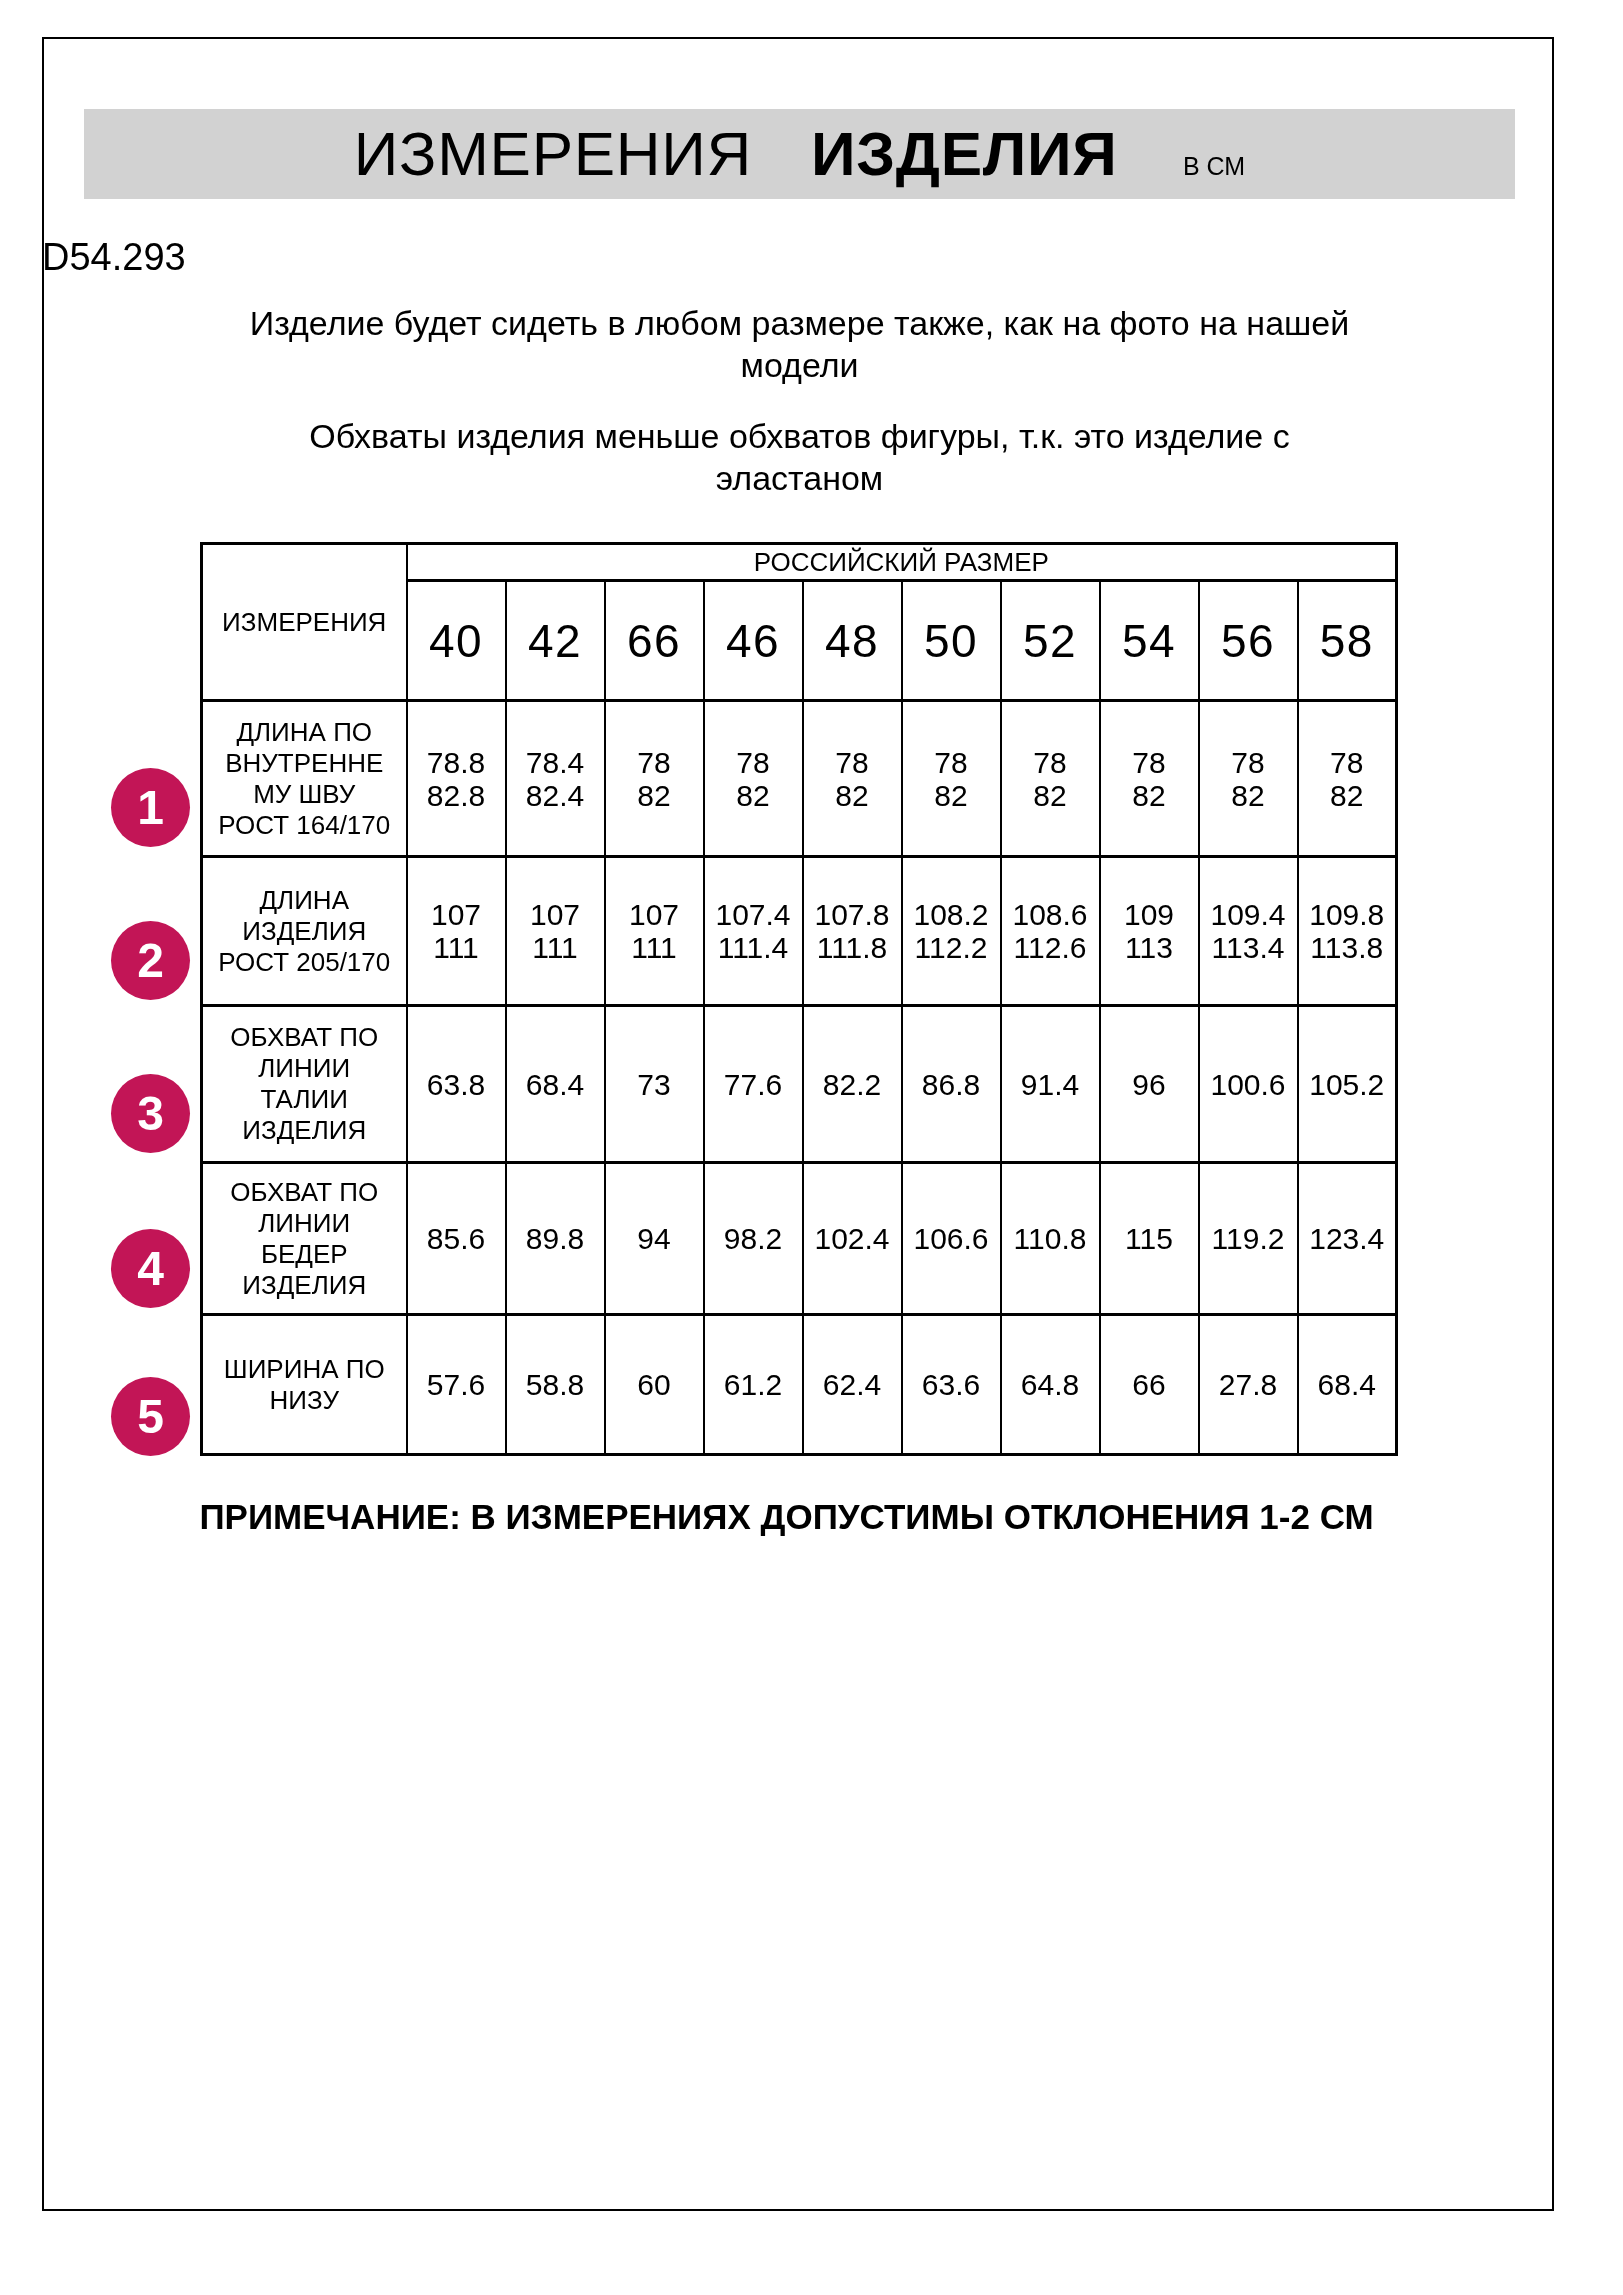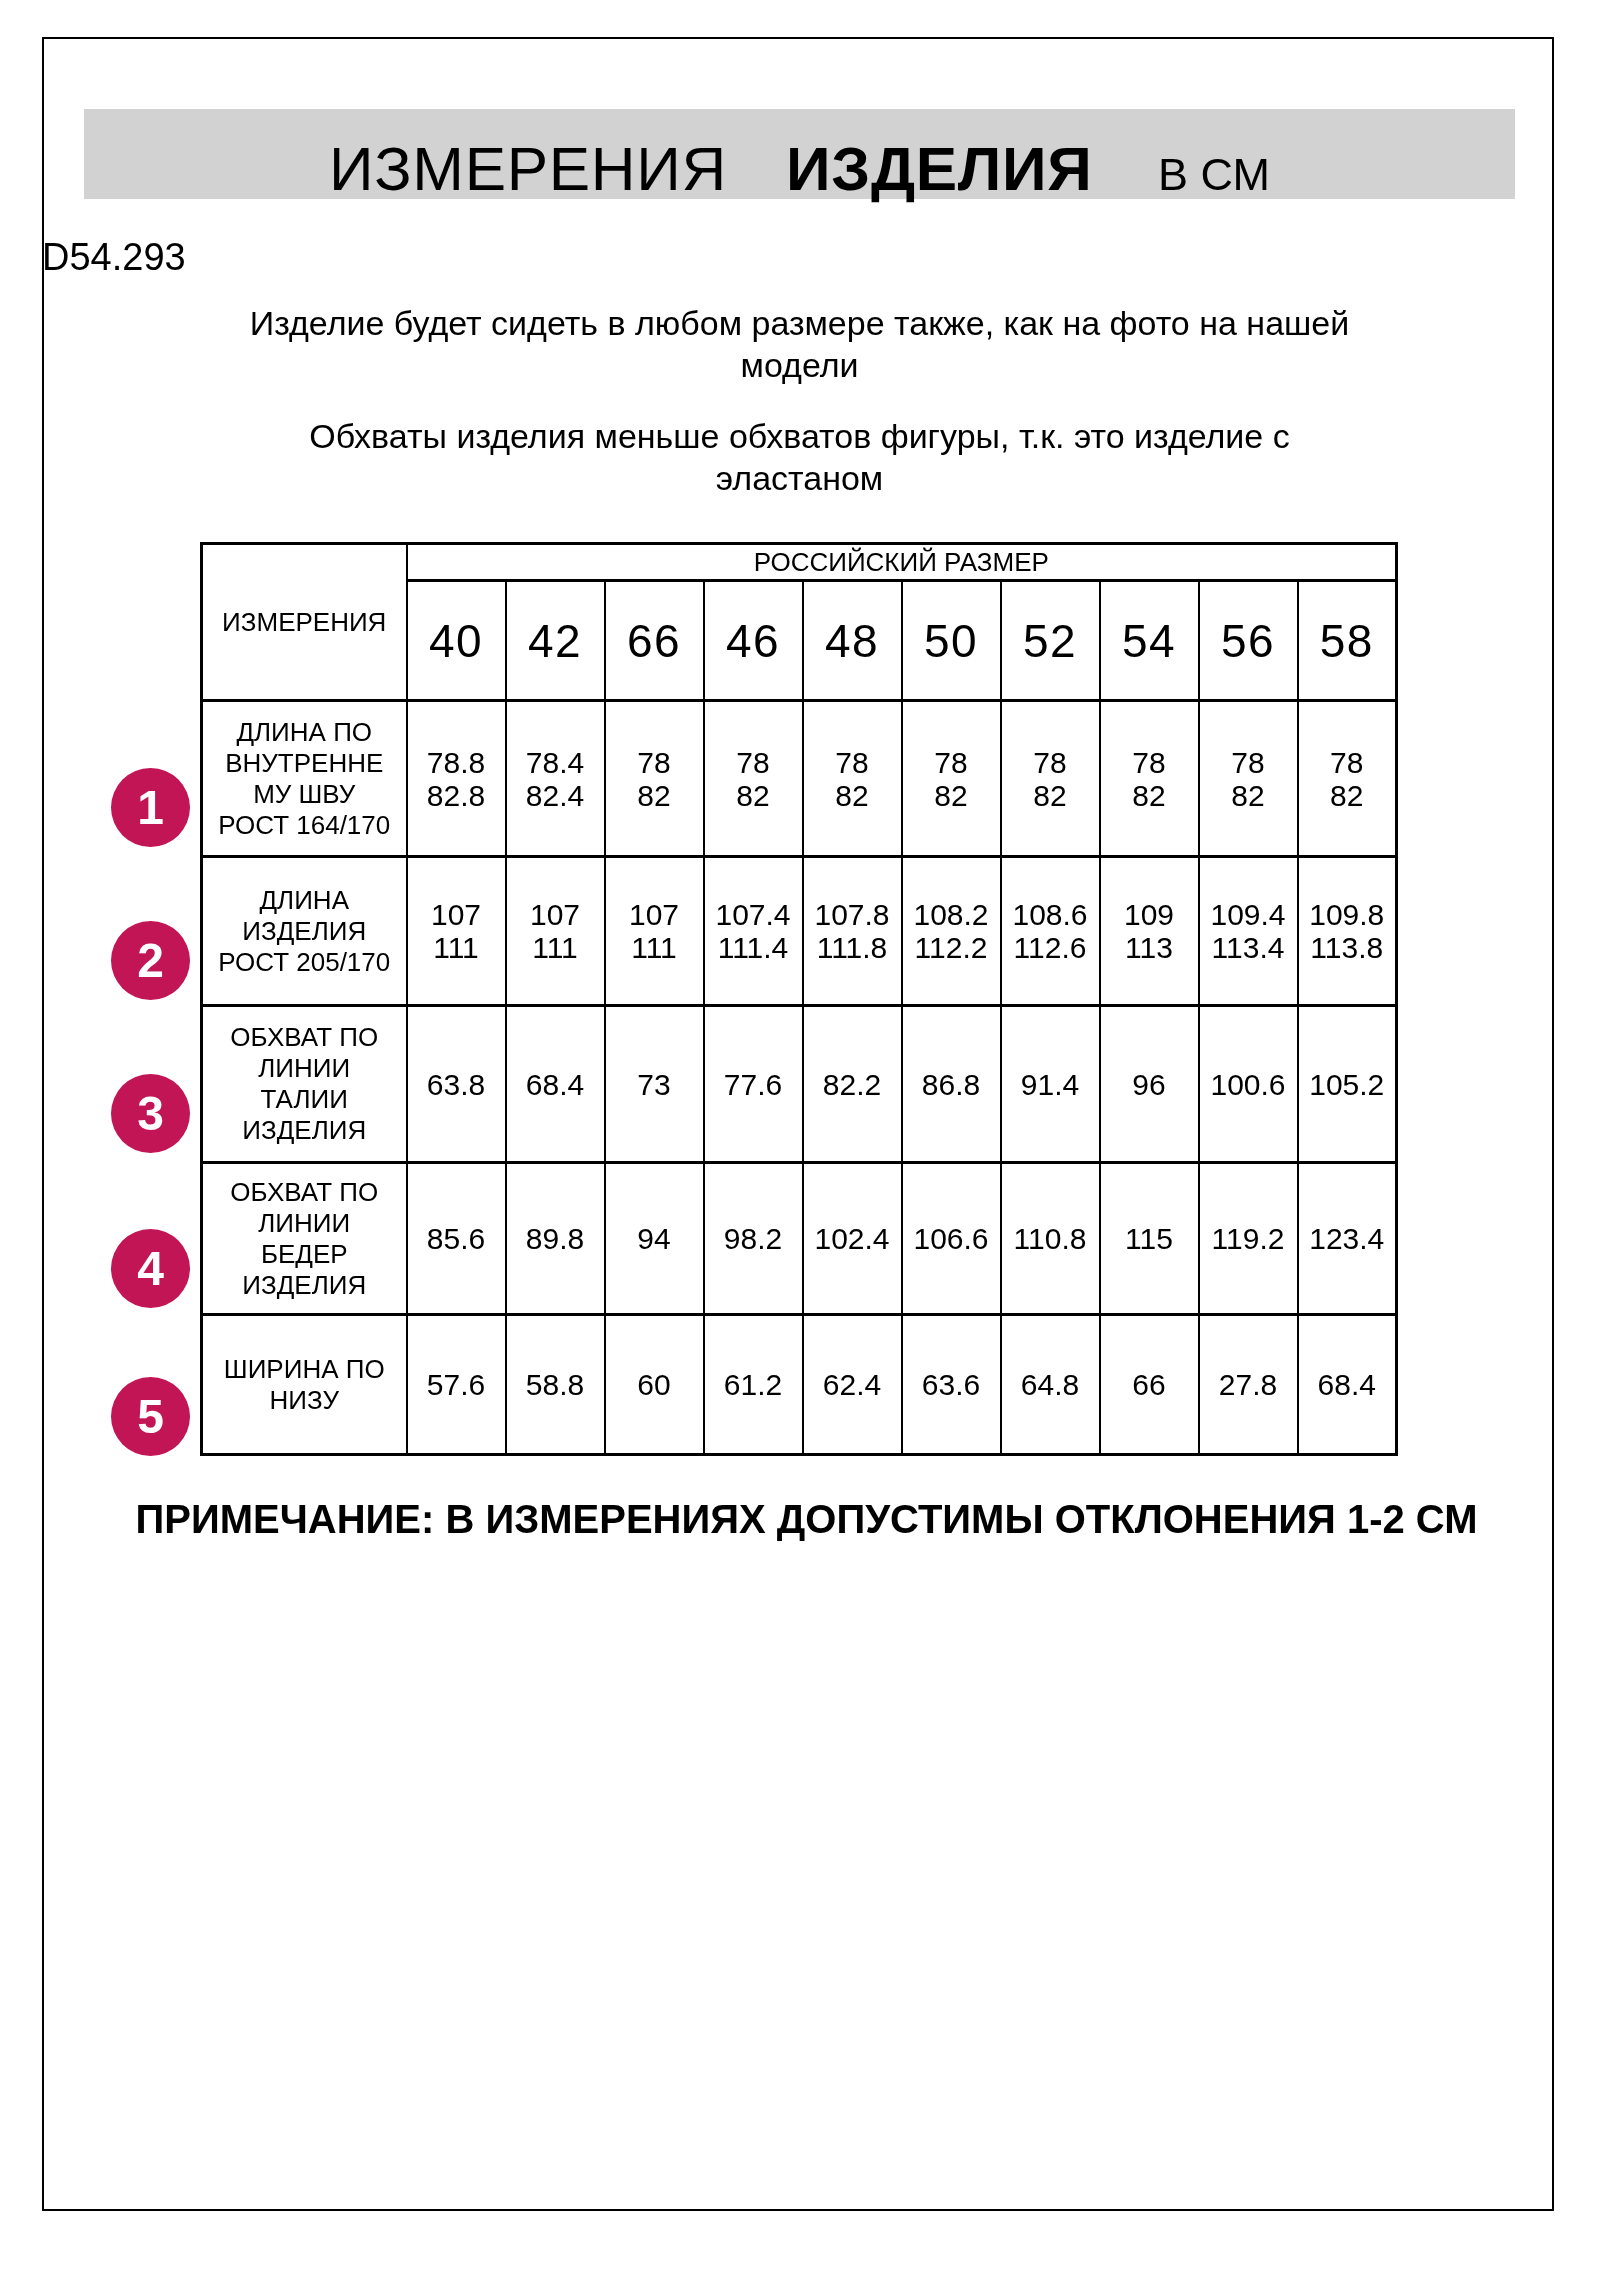--- a/index.html
+++ b/index.html
@@ -22,21 +22,21 @@
     left: 84px; top: 109px;
     width: 1431px; height: 90px;
     background: #d2d2d2;
     display: flex;
     align-items: baseline;
     justify-content: center;
     gap: 59px;
   }
   .banner .t1 { font-size: 62px; font-weight: 400; letter-spacing: 0.7px; line-height: 90px; }
   .banner .t2 { font-size: 62px; font-weight: 700; letter-spacing: 0.7px; }
-  .banner .t3 { font-size: 45px; font-weight: 400; margin-left: 6.5px; margin-top: 40px; }
+  .banner .t3 { font-size: 25px; font-weight: 400; margin-left: 6.5px; margin-top: 40px; }
   .code {
     position: absolute;
     left: 42px; top: 236px; width: 1515px;
     font-size: 38px;
   }
   .para {
     position: absolute;
     left: 42px; width: 1515px;
     text-align: center;
     font-size: 34px;
@@ -81,23 +81,23 @@
     background: #c21556;
     color: #fff;
     font-size: 48px;
     font-weight: 700;
     display: flex;
     align-items: center;
     justify-content: center;
   }
   .note {
     position: absolute;
-    left: 49px; top: 1497px; width: 1515px;
+    left: 29px; top: 1497px; width: 1515px;
     text-align: center;
-    font-size: 40px;
+    font-size: 35px;
     font-weight: 700;
   }
 </style>
 </head>
 <body>
 
 <div class="frame"></div>
 
 <div class="banner">
   <span class="t1">ИЗМЕРЕНИЯ</span>

